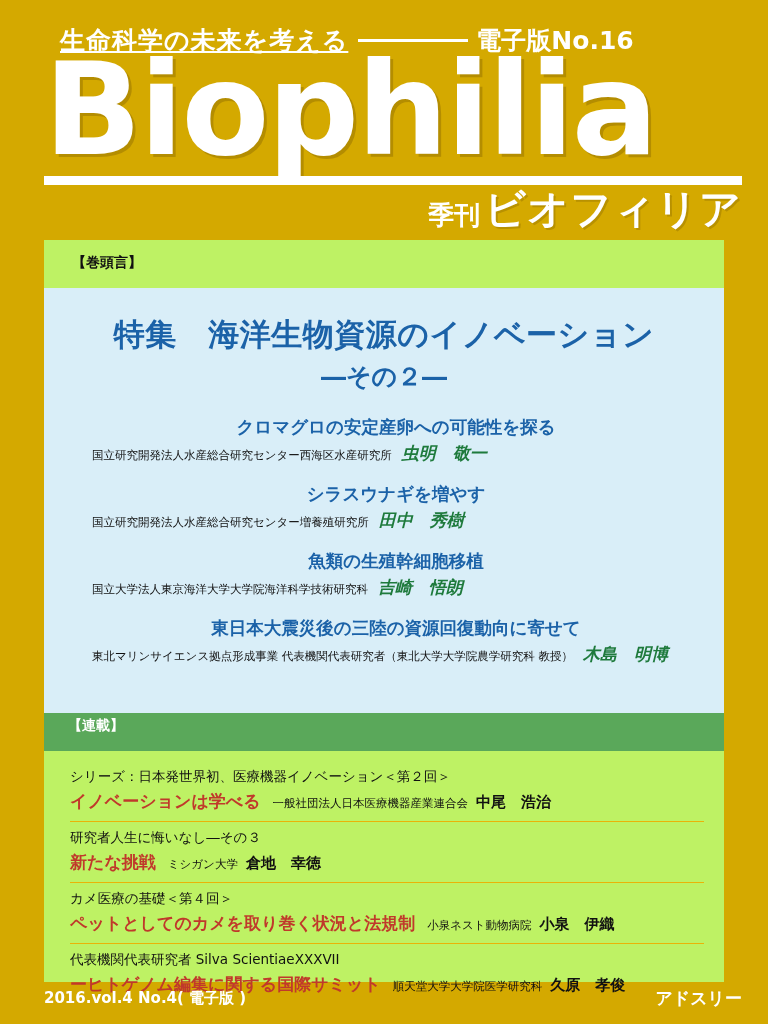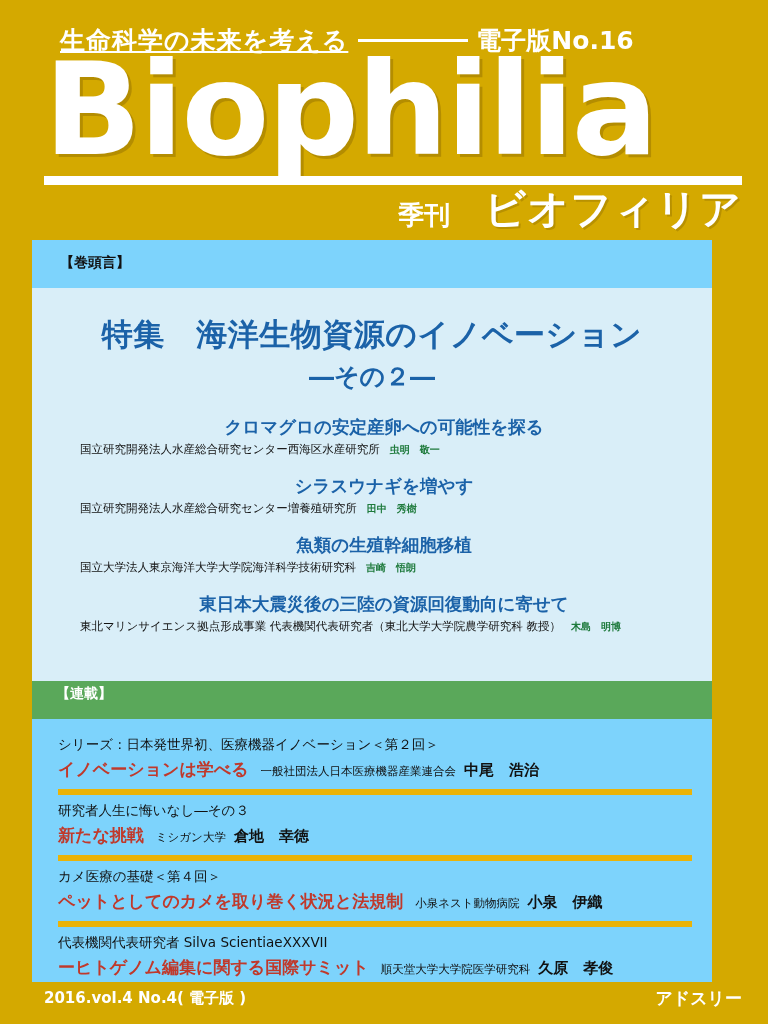--- a/index.html
+++ b/index.html
@@ -74,43 +74,42 @@
   }
 
   .subtitle-row {
     position: absolute;
     right: 26px;
     top: 182px;
     display: flex;
     align-items: flex-end;
     color: #ffffff;
     white-space: nowrap;
-    gap: 30px;
   }
   .subtitle-small {
     font-size: 26px;
     font-weight: bold;
     padding-bottom: 4px;
     margin-right: 4px;
   }
   .subtitle-big {
     font-size: 41px;
     font-weight: bold;
     letter-spacing: 1px;
     text-shadow: 2px 2px 0 rgba(120,90,0,0.3);
   }
 
   
   .card {
     position: absolute;
-    left: 32px;
+    left: 44px;
     top: 240px;
     width: 680px;
     height: 742px;
-    background: #7dd3fc;
+    background: #bef264;
     box-sizing: border-box;
   }
 
   
   .foreword {
     padding: 14px 0 10px 28px;
   }
   .section-tag {
     font-size: 14px;
     font-weight: bold;
@@ -175,40 +174,41 @@
     display: flex;
     align-items: baseline;
     flex-wrap: wrap;
   }
   .article-affil {
     font-size: 11.5px;
     color: #111111;
     margin-right: 10px;
   }
   .article-author {
-    font-size: 10px;
+    font-size: 17px;
     font-weight: bold;
     color: #1e7a3c;
+    font-style: italic;
   }
 
   
   .serial-head {
     background: #5aa85a;
     padding: 4px 0 16px 24px;
   }
   .serial-head .section-tag {
     color: #ffffff;
     margin-bottom: 0;
     font-size: 14px;
   }
   .serial-body {
     padding: 10px 20px 0 26px;
   }
   .serial-item {
-    border-bottom: 6px solid #eab308;
+    border-bottom: 1px solid #eab308;
     padding: 7px 0 8px 0;
   }
   .serial-item:last-child {
     border-bottom: none;
   }
   .serial-line1 {
     font-size: 13.5px;
     color: #111111;
     margin-bottom: 4px;
   }

